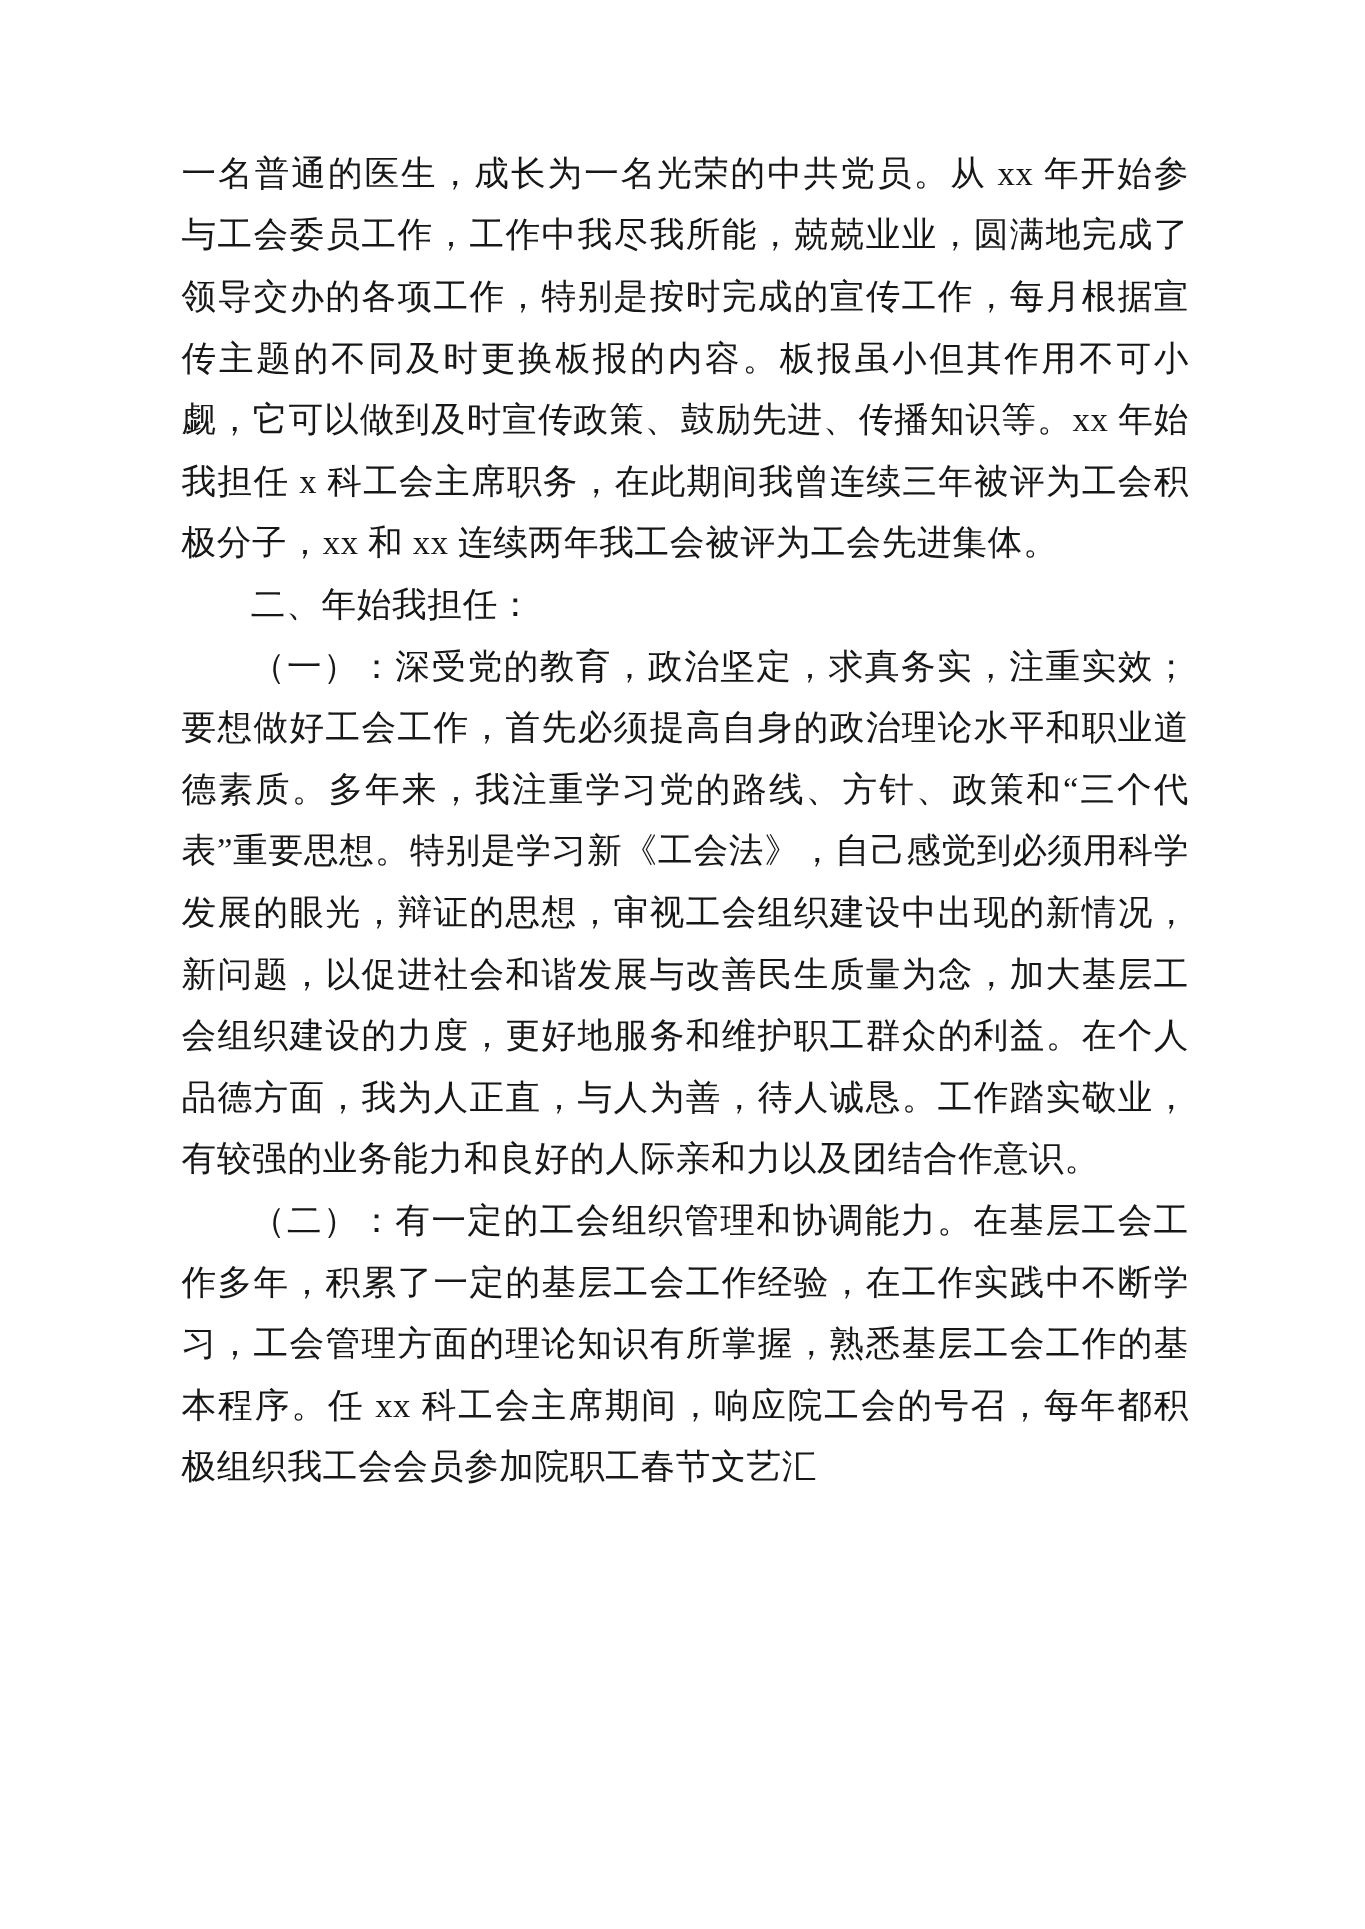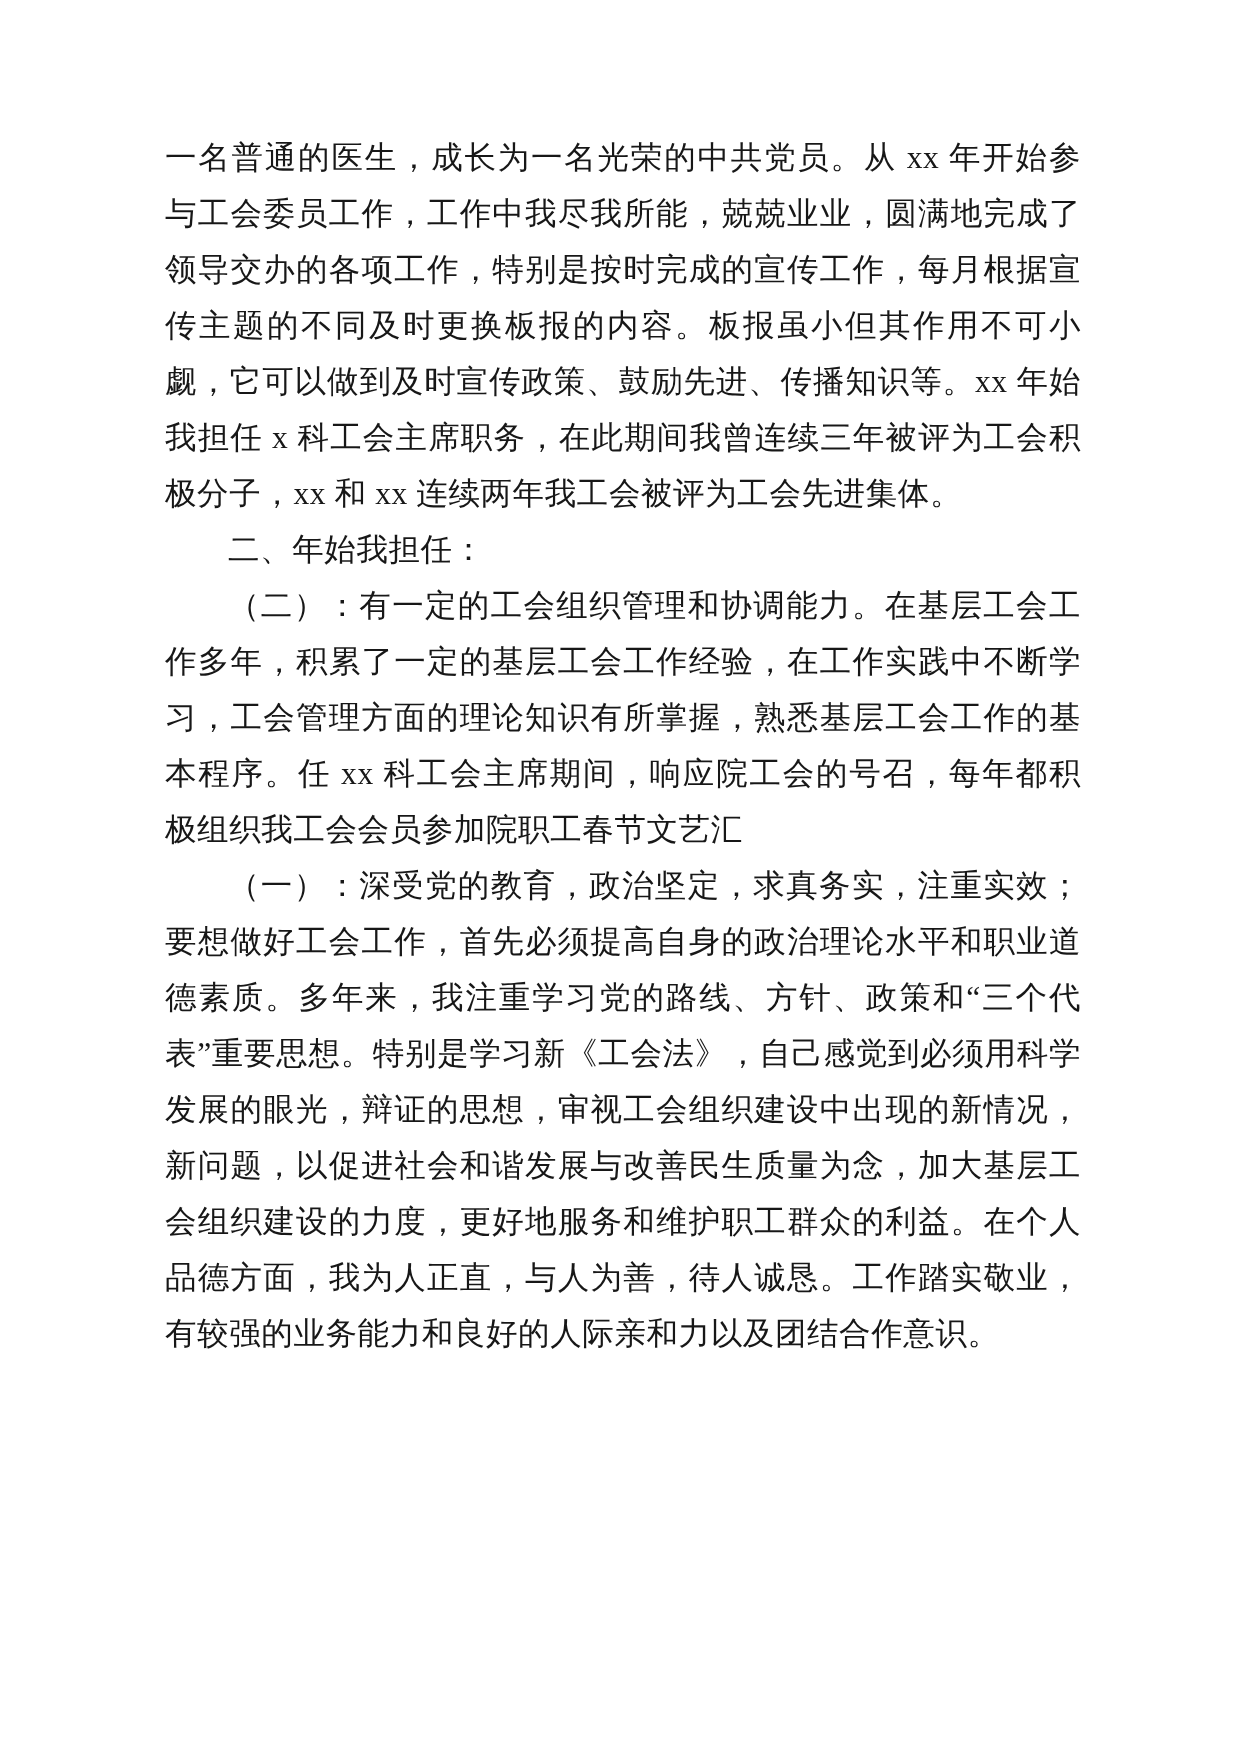--- a/index.html
+++ b/index.html
@@ -37,16 +37,16 @@
     text-indent: 2em;
   }
 </style>
 </head>
 <body>
 
 <div class="page">
   <div class="doc-body">
     <p class="para">一名普通的医生，成长为一名光荣的中共党员。从 xx 年开始参与工会委员工作，工作中我尽我所能，兢兢业业，圆满地完成了领导交办的各项工作，特别是按时完成的宣传工作，每月根据宣传主题的不同及时更换板报的内容。板报虽小但其作用不可小觑，它可以做到及时宣传政策、鼓励先进、传播知识等。xx 年始我担任 x 科工会主席职务，在此期间我曾连续三年被评为工会积极分子，xx 和 xx 连续两年我工会被评为工会先进集体。</p>
     <p class="para indent">二、年始我担任：</p>
+    <p class="para indent">（一）：深受党的教育，政治坚定，求真务实，注重实效；要想做好工会工作，首先必须提高自身的政治理论水平和职业道德素质。多年来，我注重学习党的路线、方针、政策和“三个代表”重要思想。特别是学习新《工会法》，自己感觉到必须用科学发展的眼光，辩证的思想，审视工会组织建设中出现的新情况，新问题，以促进社会和谐发展与改善民生质量为念，加大基层工会组织建设的力度，更好地服务和维护职工群众的利益。在个人品德方面，我为人正直，与人为善，待人诚恳。工作踏实敬业，有较强的业务能力和良好的人际亲和力以及团结合作意识。</p>
     <p class="para indent">（二）：有一定的工会组织管理和协调能力。在基层工会工作多年，积累了一定的基层工会工作经验，在工作实践中不断学习，工会管理方面的理论知识有所掌握，熟悉基层工会工作的基本程序。任 xx 科工会主席期间，响应院工会的号召，每年都积极组织我工会会员参加院职工春节文艺汇</p>
-    <p class="para indent">（一）：深受党的教育，政治坚定，求真务实，注重实效；要想做好工会工作，首先必须提高自身的政治理论水平和职业道德素质。多年来，我注重学习党的路线、方针、政策和“三个代表”重要思想。特别是学习新《工会法》，自己感觉到必须用科学发展的眼光，辩证的思想，审视工会组织建设中出现的新情况，新问题，以促进社会和谐发展与改善民生质量为念，加大基层工会组织建设的力度，更好地服务和维护职工群众的利益。在个人品德方面，我为人正直，与人为善，待人诚恳。工作踏实敬业，有较强的业务能力和良好的人际亲和力以及团结合作意识。</p>
   </div>
 </div>
 
 </body></html>

